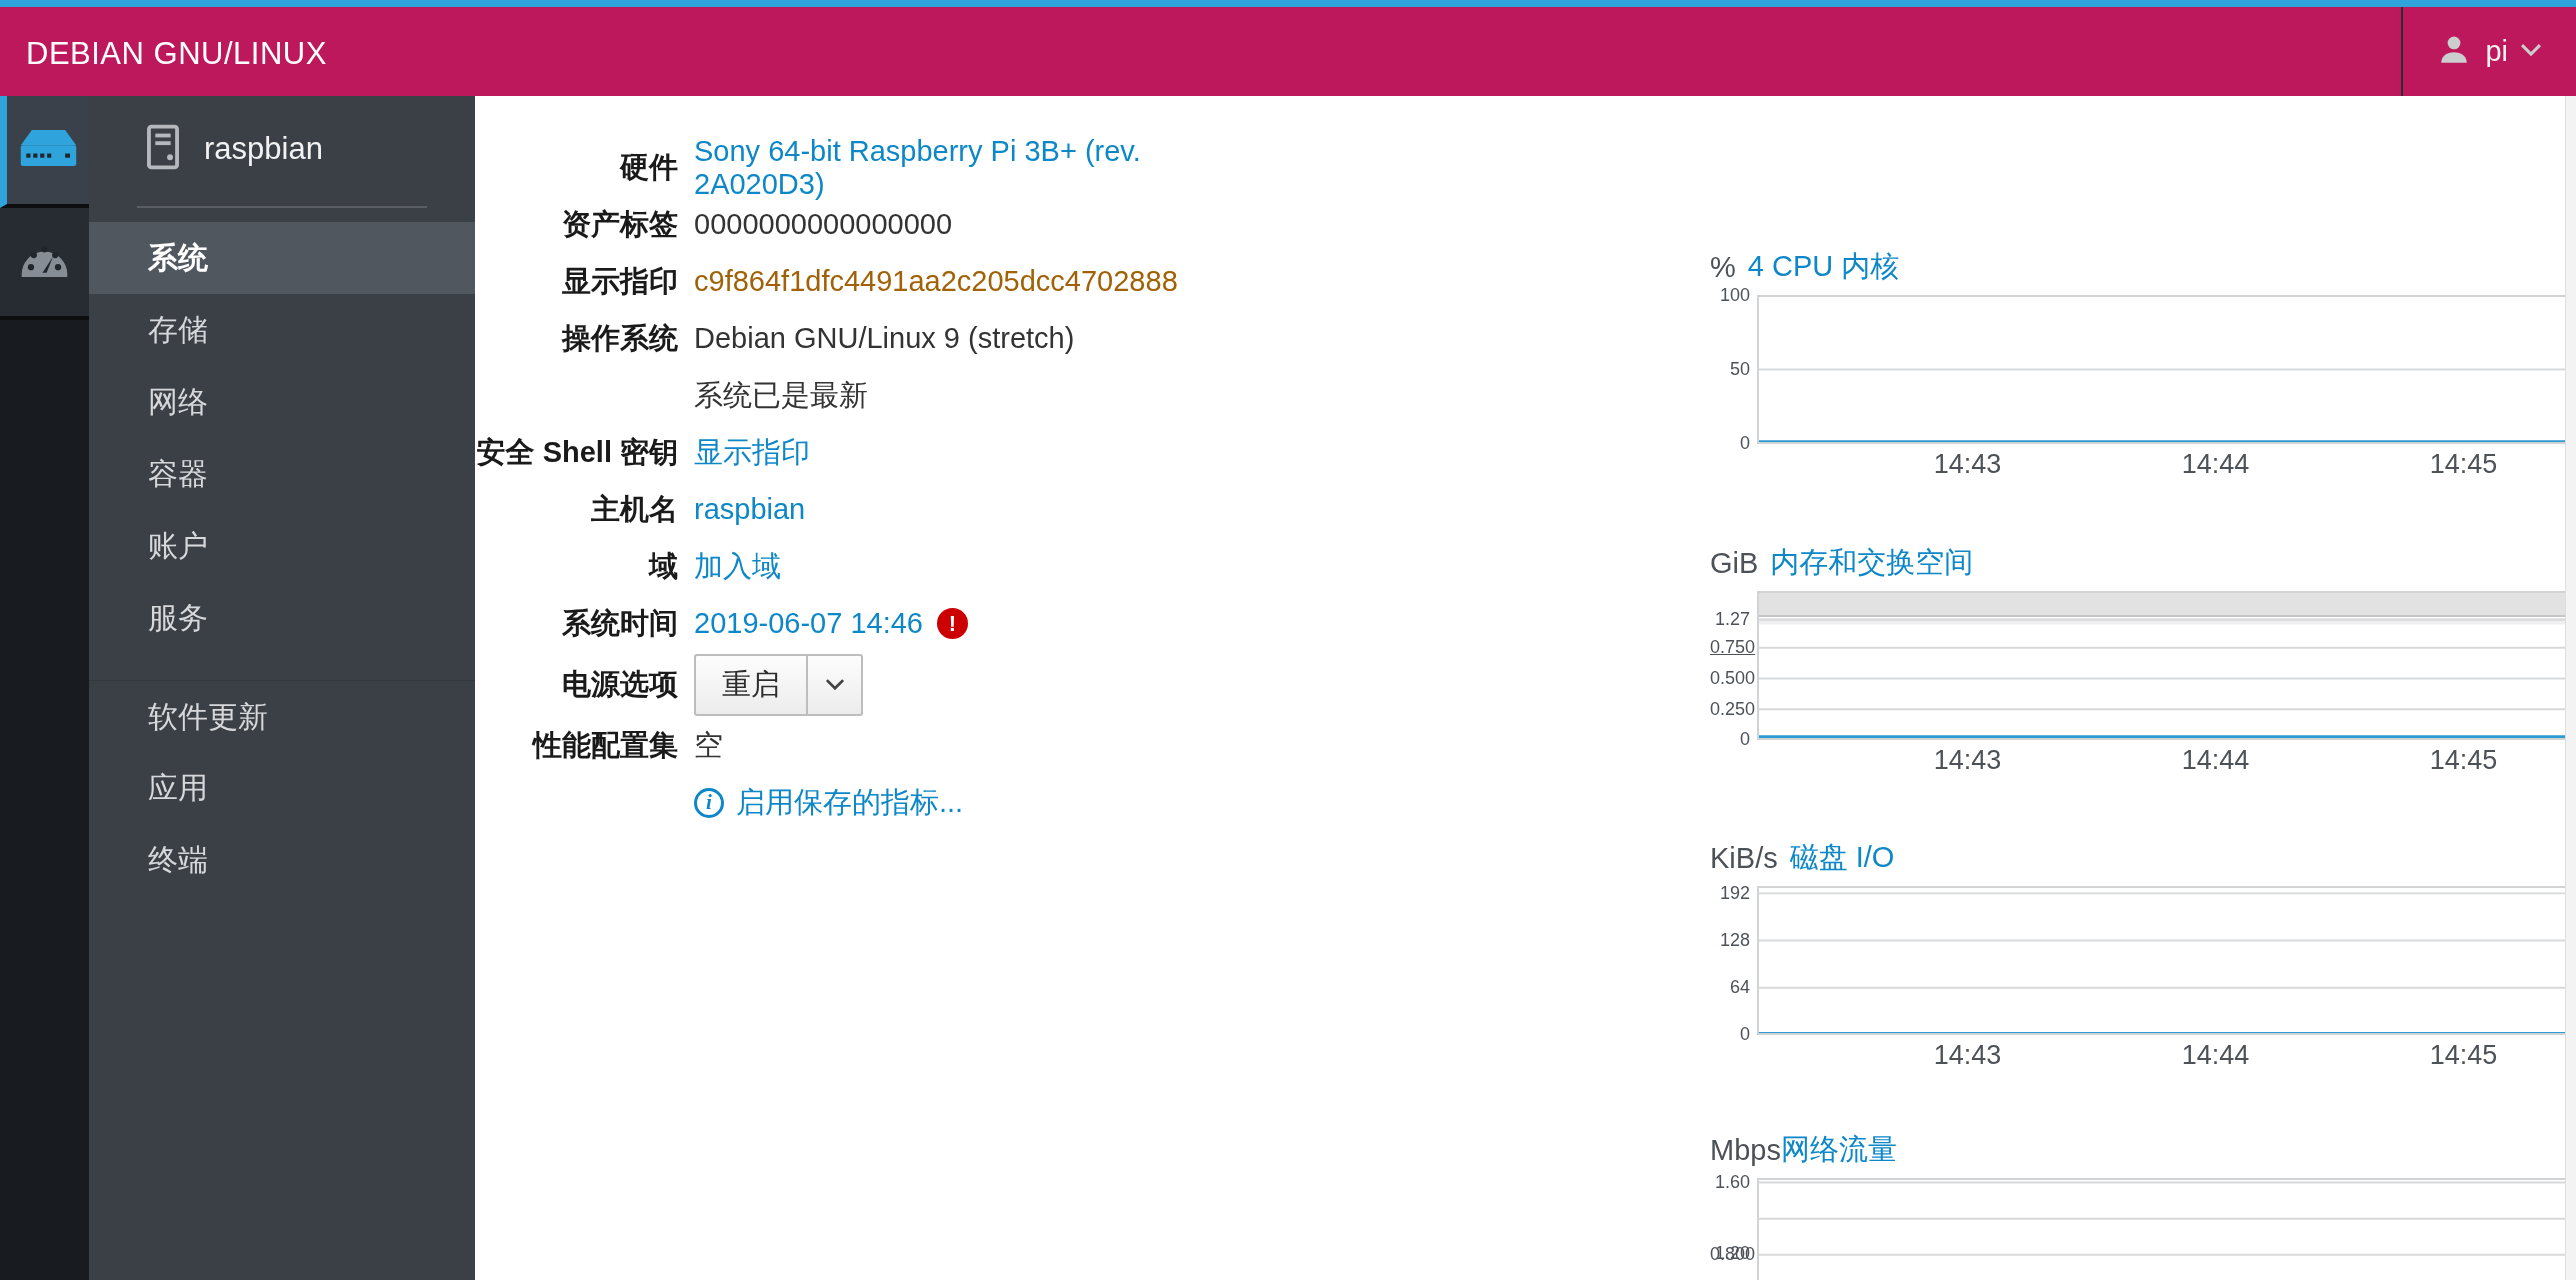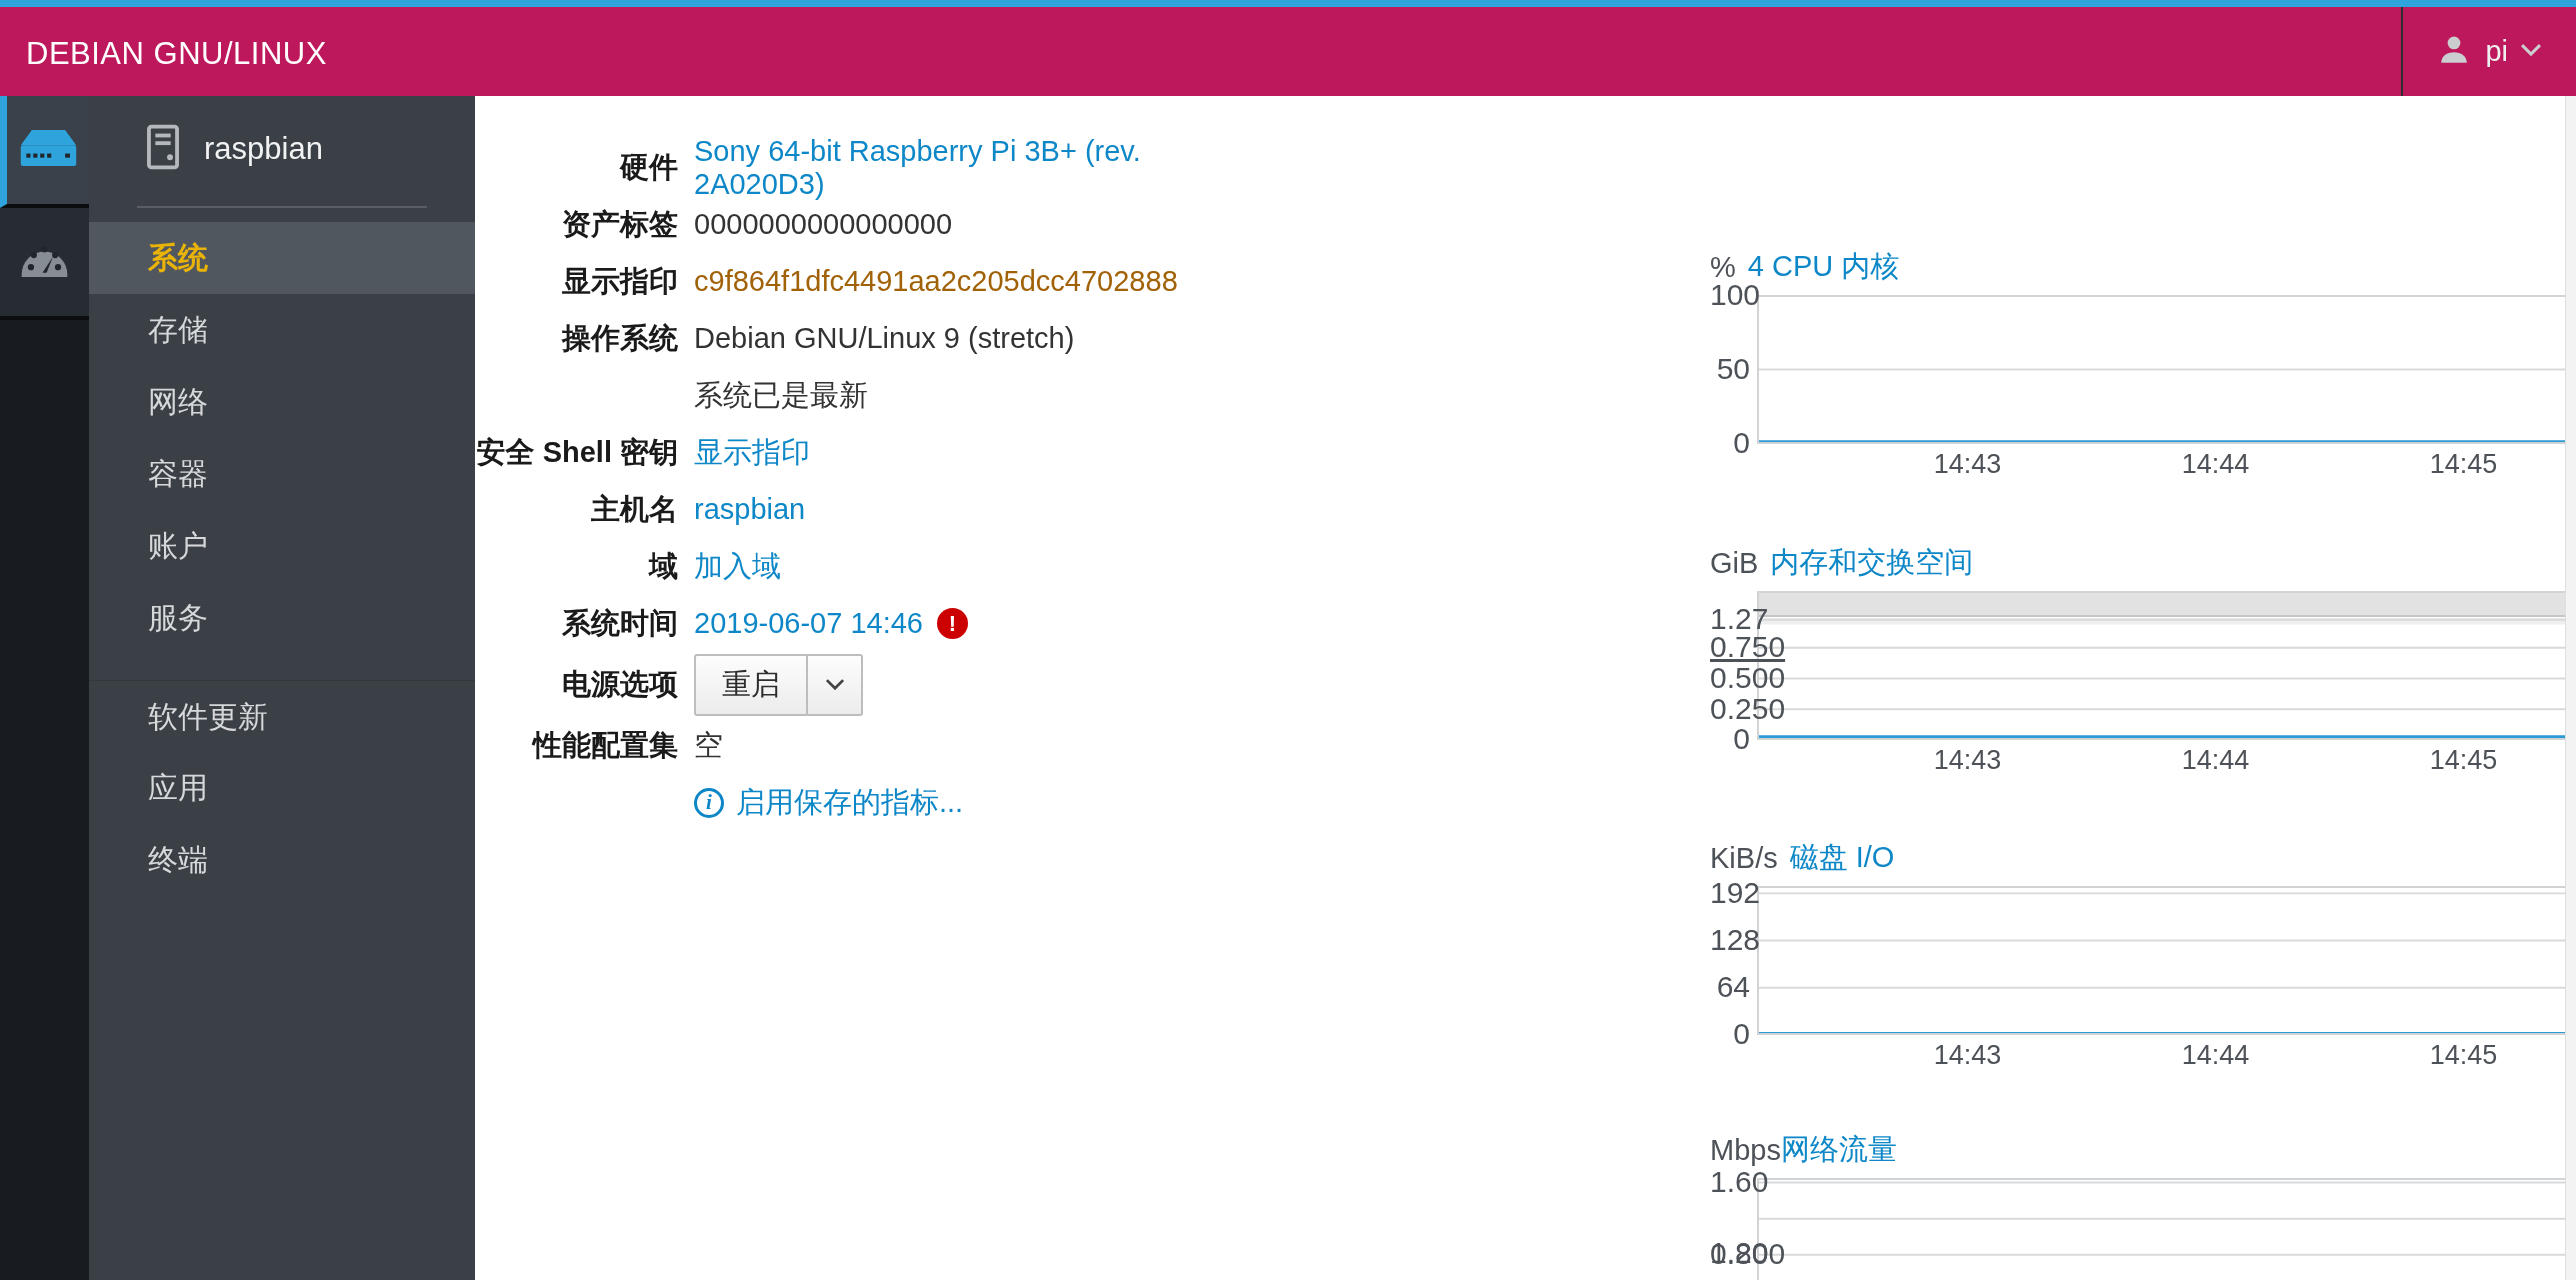--- a/index.html
+++ b/index.html
@@ -20,21 +20,21 @@
   .rail-item { width:89px; height:112px; display:flex; align-items:center; justify-content:center;
     background:#262c32; border-bottom:4px solid #0b0d0f; cursor:pointer; }
   .rail-item.selected { background:#3a414a; border-left:7px solid #2ea3dc; }
 
   
   .sidebar { position:absolute; left:89px; top:96px; width:386px; height:1184px; background:#3b4046; }
   .host-row { display:flex; align-items:center; padding:28px 0 24px 57px; }
   .host-row .hostname { color:#f2f2f2; font-size:31px; margin-left:24px; }
   .host-divider { height:2px; background:#5a5e64; margin:8px 48px 14px 48px; }
   .side-item { height:72px; line-height:72px; padding-left:59px; font-size:30px; color:#d6d8da; cursor:pointer; }
-  .side-item.selected { background:#51575f; color:#eab308; font-weight:bold; }
+  .side-item.selected { background:#51575f; color:#ffffff; font-weight:bold; }
   .side-item.group-start { margin-top:26px; border-top:1px solid #33383d; }
 
   
   .content { position:absolute; left:476px; top:96px; width:2100px; height:1184px; background:#fff; }
   .fields { position:absolute; left:0; top:43px; width:763px; }
   .field-row { display:flex; align-items:center; height:57px; }
   .field-row.tall { height:65px; }
   .field-label { width:218px; text-align:right; padding-right:16px; font-size:29px; font-weight:bold; color:#1a1a1a; flex:none; }
   .field-value { font-size:29px; color:#333; display:flex; align-items:center; }
   .field-value .mono { font-family:Liberation Sans, sans-serif; font-size:29px; color:#a16207; }
@@ -52,21 +52,21 @@
     margin-right:12px; font-family:"Liberation Serif", serif; font-style:italic; }
 
   
   .charts { position:absolute; left:1234px; top:0; width:1318px; height:1280px; }
   .chart { position:absolute; left:0; width:1318px; height:248px; }
   .chart-title { position:absolute; left:0; top:0; height:48px; display:flex; align-items:center; }
   .chart-title .unit { color:#4d5258; font-size:29px; margin-right:12px; }
   .chart-title a { font-size:29px; }
   .plot { position:absolute; left:47px; top:52px; width:1239px; height:149px; }
   .plot svg { display:block; width:1239px; height:149px; }
-  .ytick { position:absolute; left:0; width:40px; text-align:right; font-size:30px; color:#4d5258; line-height:34px; }
+  .ytick { position:absolute; left:0; width:40px; text-align:right; font-size:18px; color:#4d5258; line-height:34px; }
   .xtick { position:absolute; width:139px; margin-left:-69px; text-align:center; top:206px; font-size:27px; color:#4d5258; }
 
   .scroll-strip { position:absolute; right:0; top:96px; width:11px; height:1184px; background:#f3f3f3; border-left:1px solid #dedede; }
 </style>
 </head>
 <body>
 
 <div id="app">
 
   <div class="topbar">

